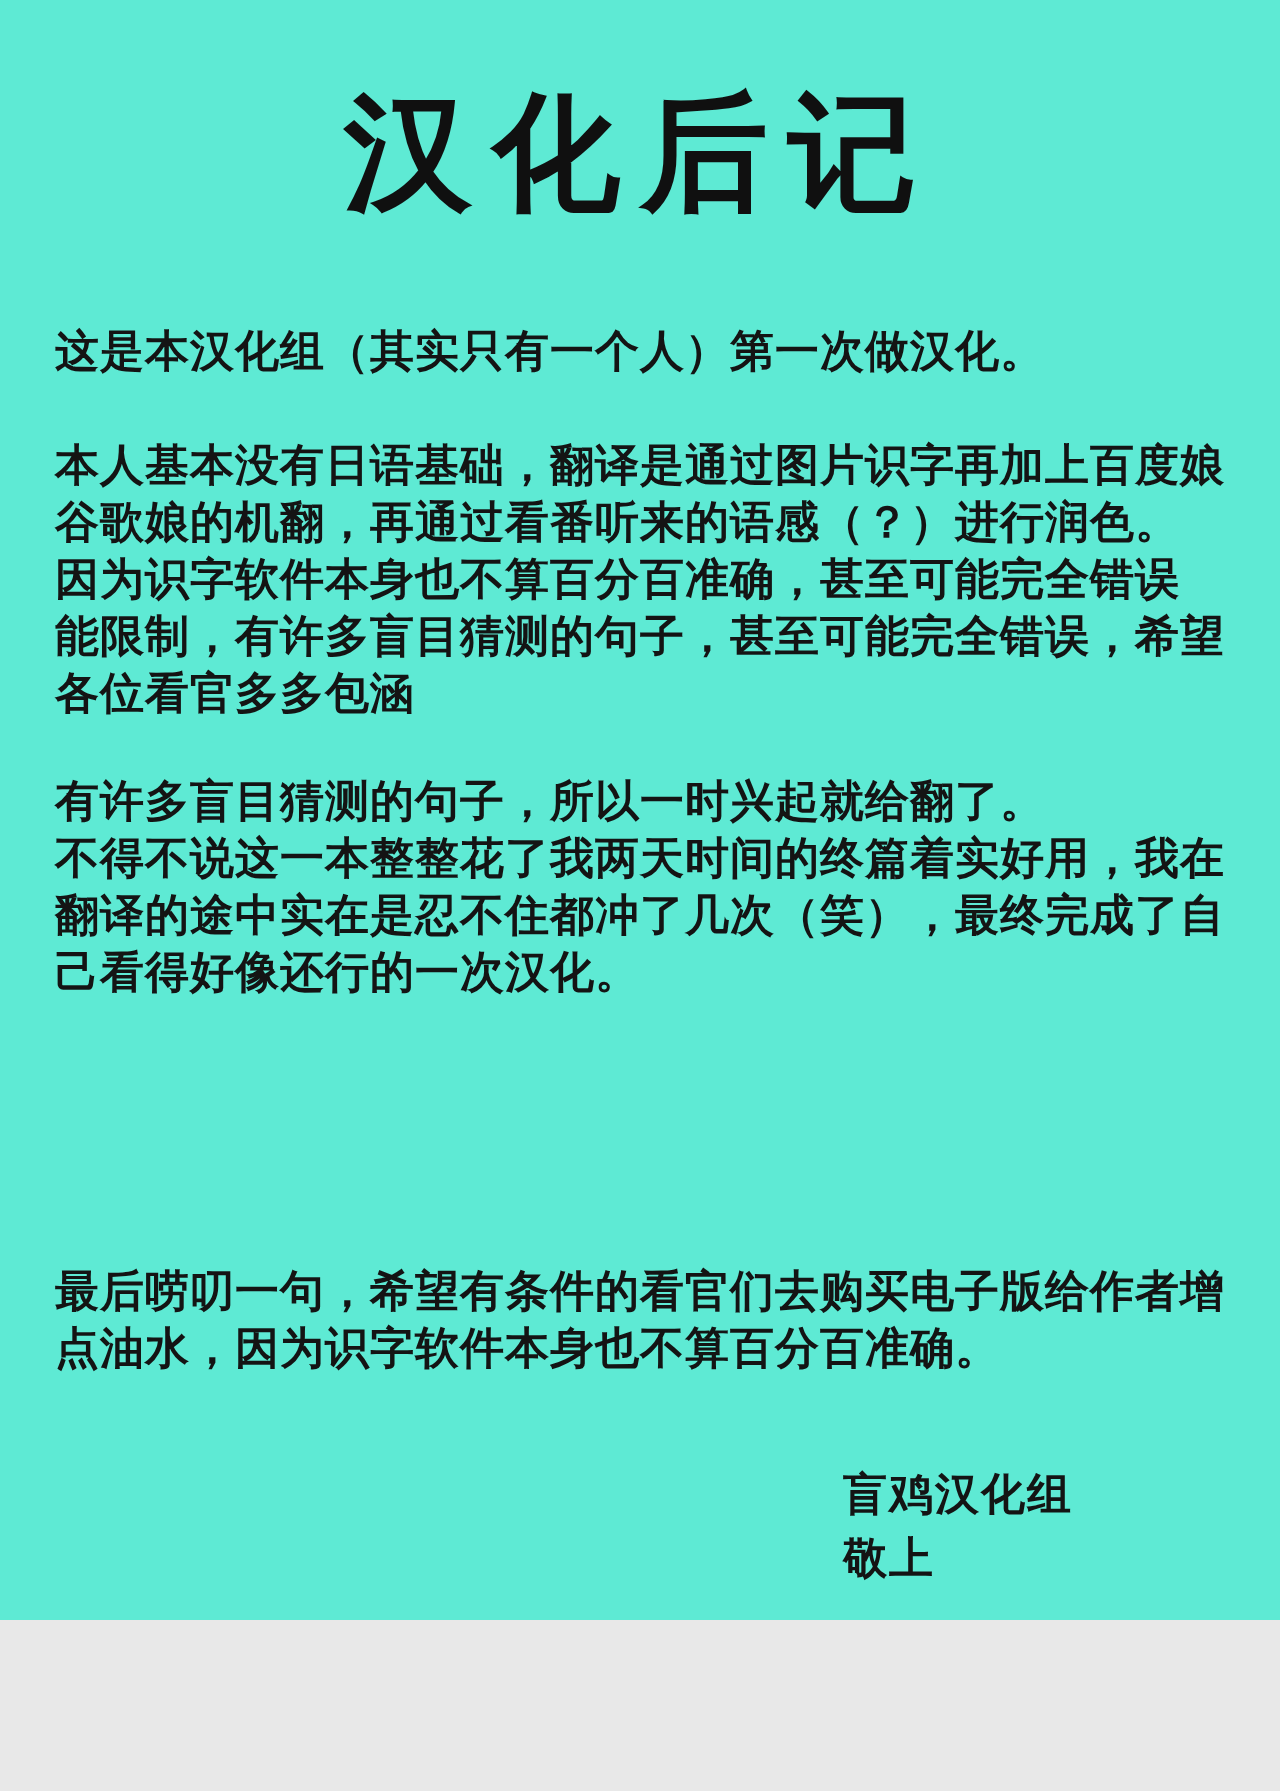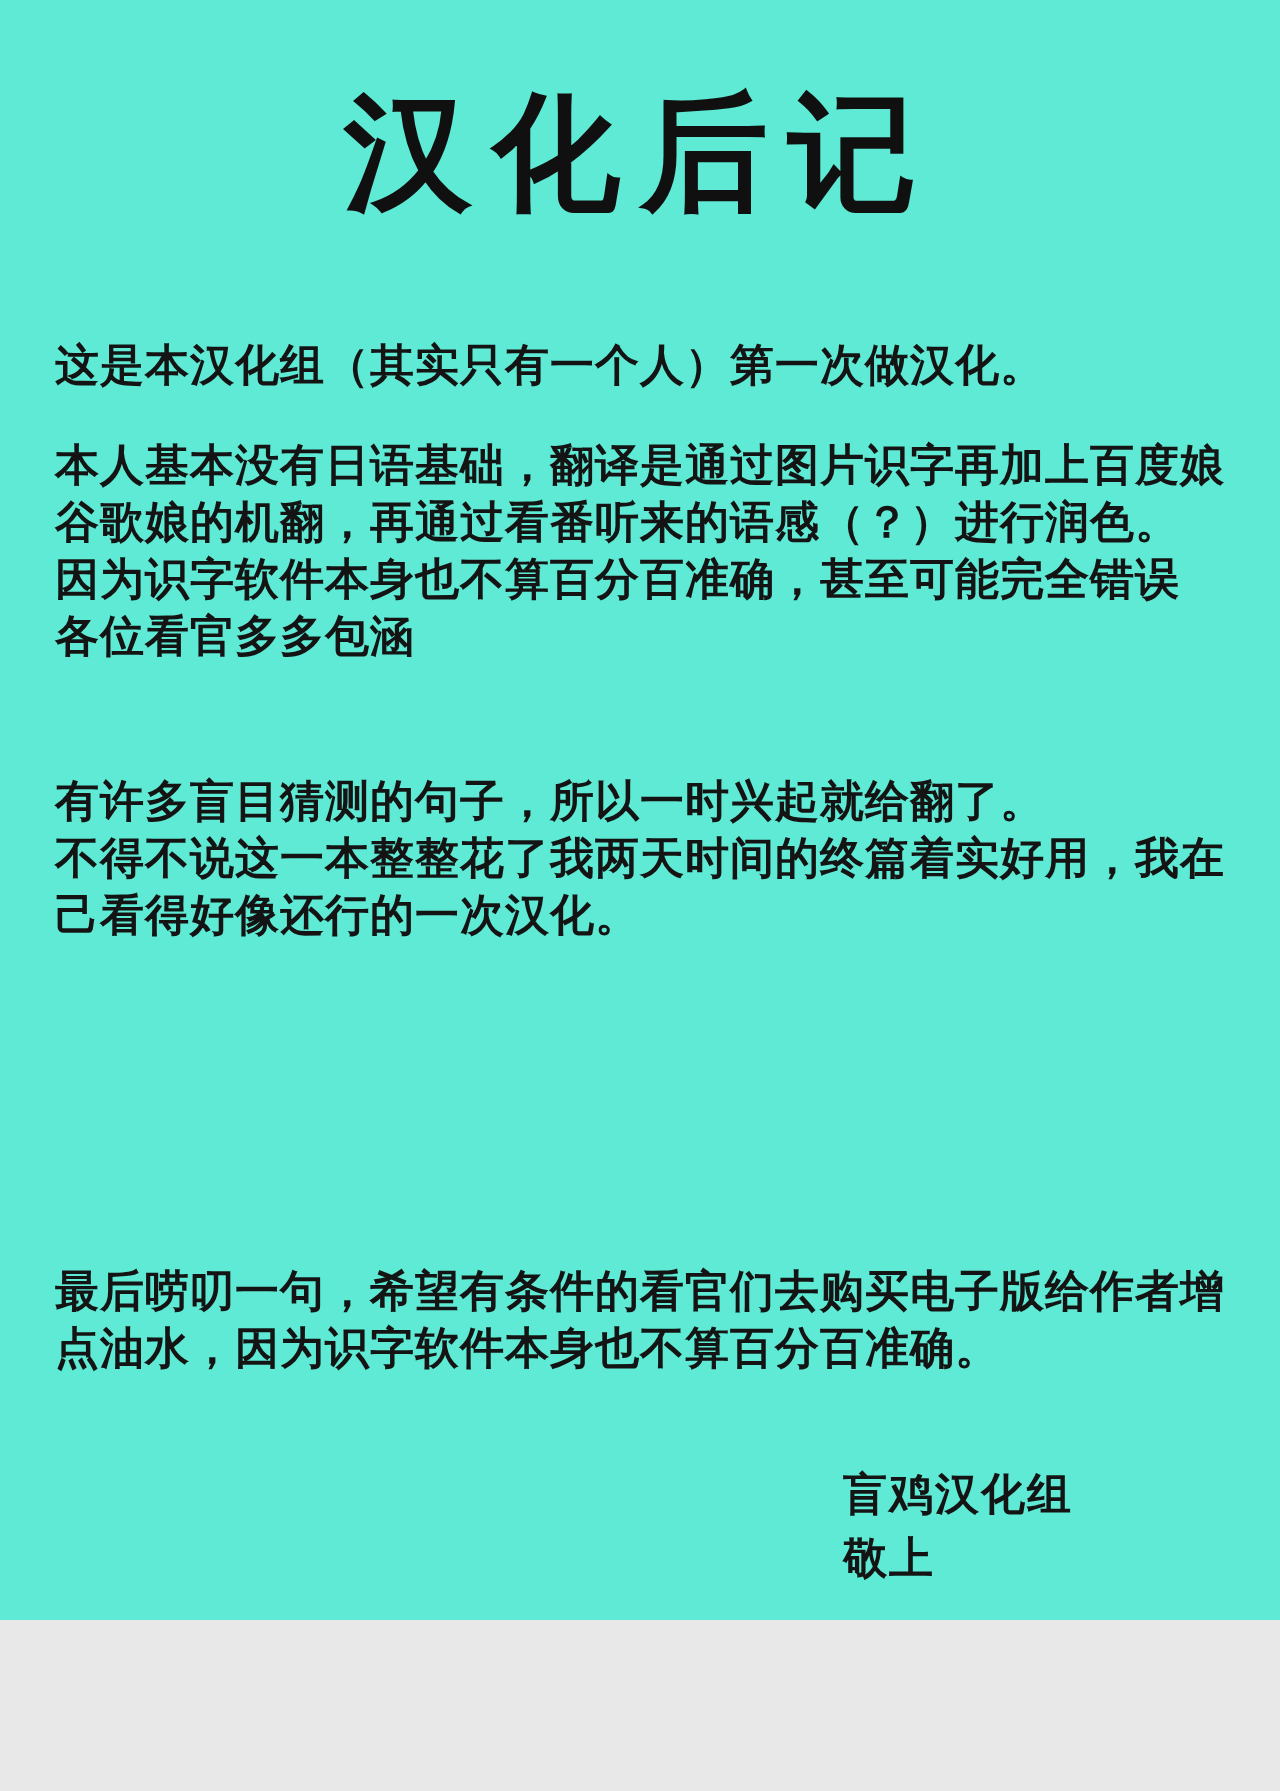--- a/index.html
+++ b/index.html
@@ -36,21 +36,21 @@
     right: 40px;
     font-size: 44px;
     font-weight: bold;
     line-height: 57px;
     letter-spacing: 1px;
     color: #141414;
   }
   .para .line {
     white-space: nowrap;
   }
-  .p1 { top: 322px; margin-top: 14px; }
+  .p1 { top: 322px; }
   .p2 { top: 436px; }
   .p3 { top: 772px; }
   .p4 { top: 1262px; }
   .signature {
     position: absolute;
     left: 843px;
     top: 1462px;
     font-size: 44px;
     font-weight: bold;
     line-height: 64px;
@@ -69,26 +69,28 @@
   <h1 class="title">汉化后记</h1>
 
   <div class="para p1">
     <div class="line">这是本汉化组（其实只有一个人）第一次做汉化。</div>
   </div>
 
   <div class="para p2">
     <div class="line">本人基本没有日语基础，翻译是通过图片识字再加上百度娘</div>
     <div class="line">谷歌娘的机翻，再通过看番听来的语感（？）进行润色。</div>
     <div class="line">因为识字软件本身也不算百分百准确，甚至可能完全错误</div>
+    <div class="line">能限制，有许多盲目猜测的句子，甚至可能完全错误，希望</div>
     <div class="line">各位看官多多包涵</div>
   </div>
 
   <div class="para p3">
     <div class="line">有许多盲目猜测的句子，所以一时兴起就给翻了。</div>
     <div class="line">不得不说这一本整整花了我两天时间的终篇着实好用，我在</div>
+    <div class="line">翻译的途中实在是忍不住都冲了几次（笑），最终完成了自</div>
     <div class="line">己看得好像还行的一次汉化。</div>
   </div>
 
   <div class="para p4">
     <div class="line">最后唠叨一句，希望有条件的看官们去购买电子版给作者增</div>
     <div class="line">点油水，因为识字软件本身也不算百分百准确。</div>
   </div>
 
   <div class="signature">
     <div class="line">盲鸡汉化组</div>

